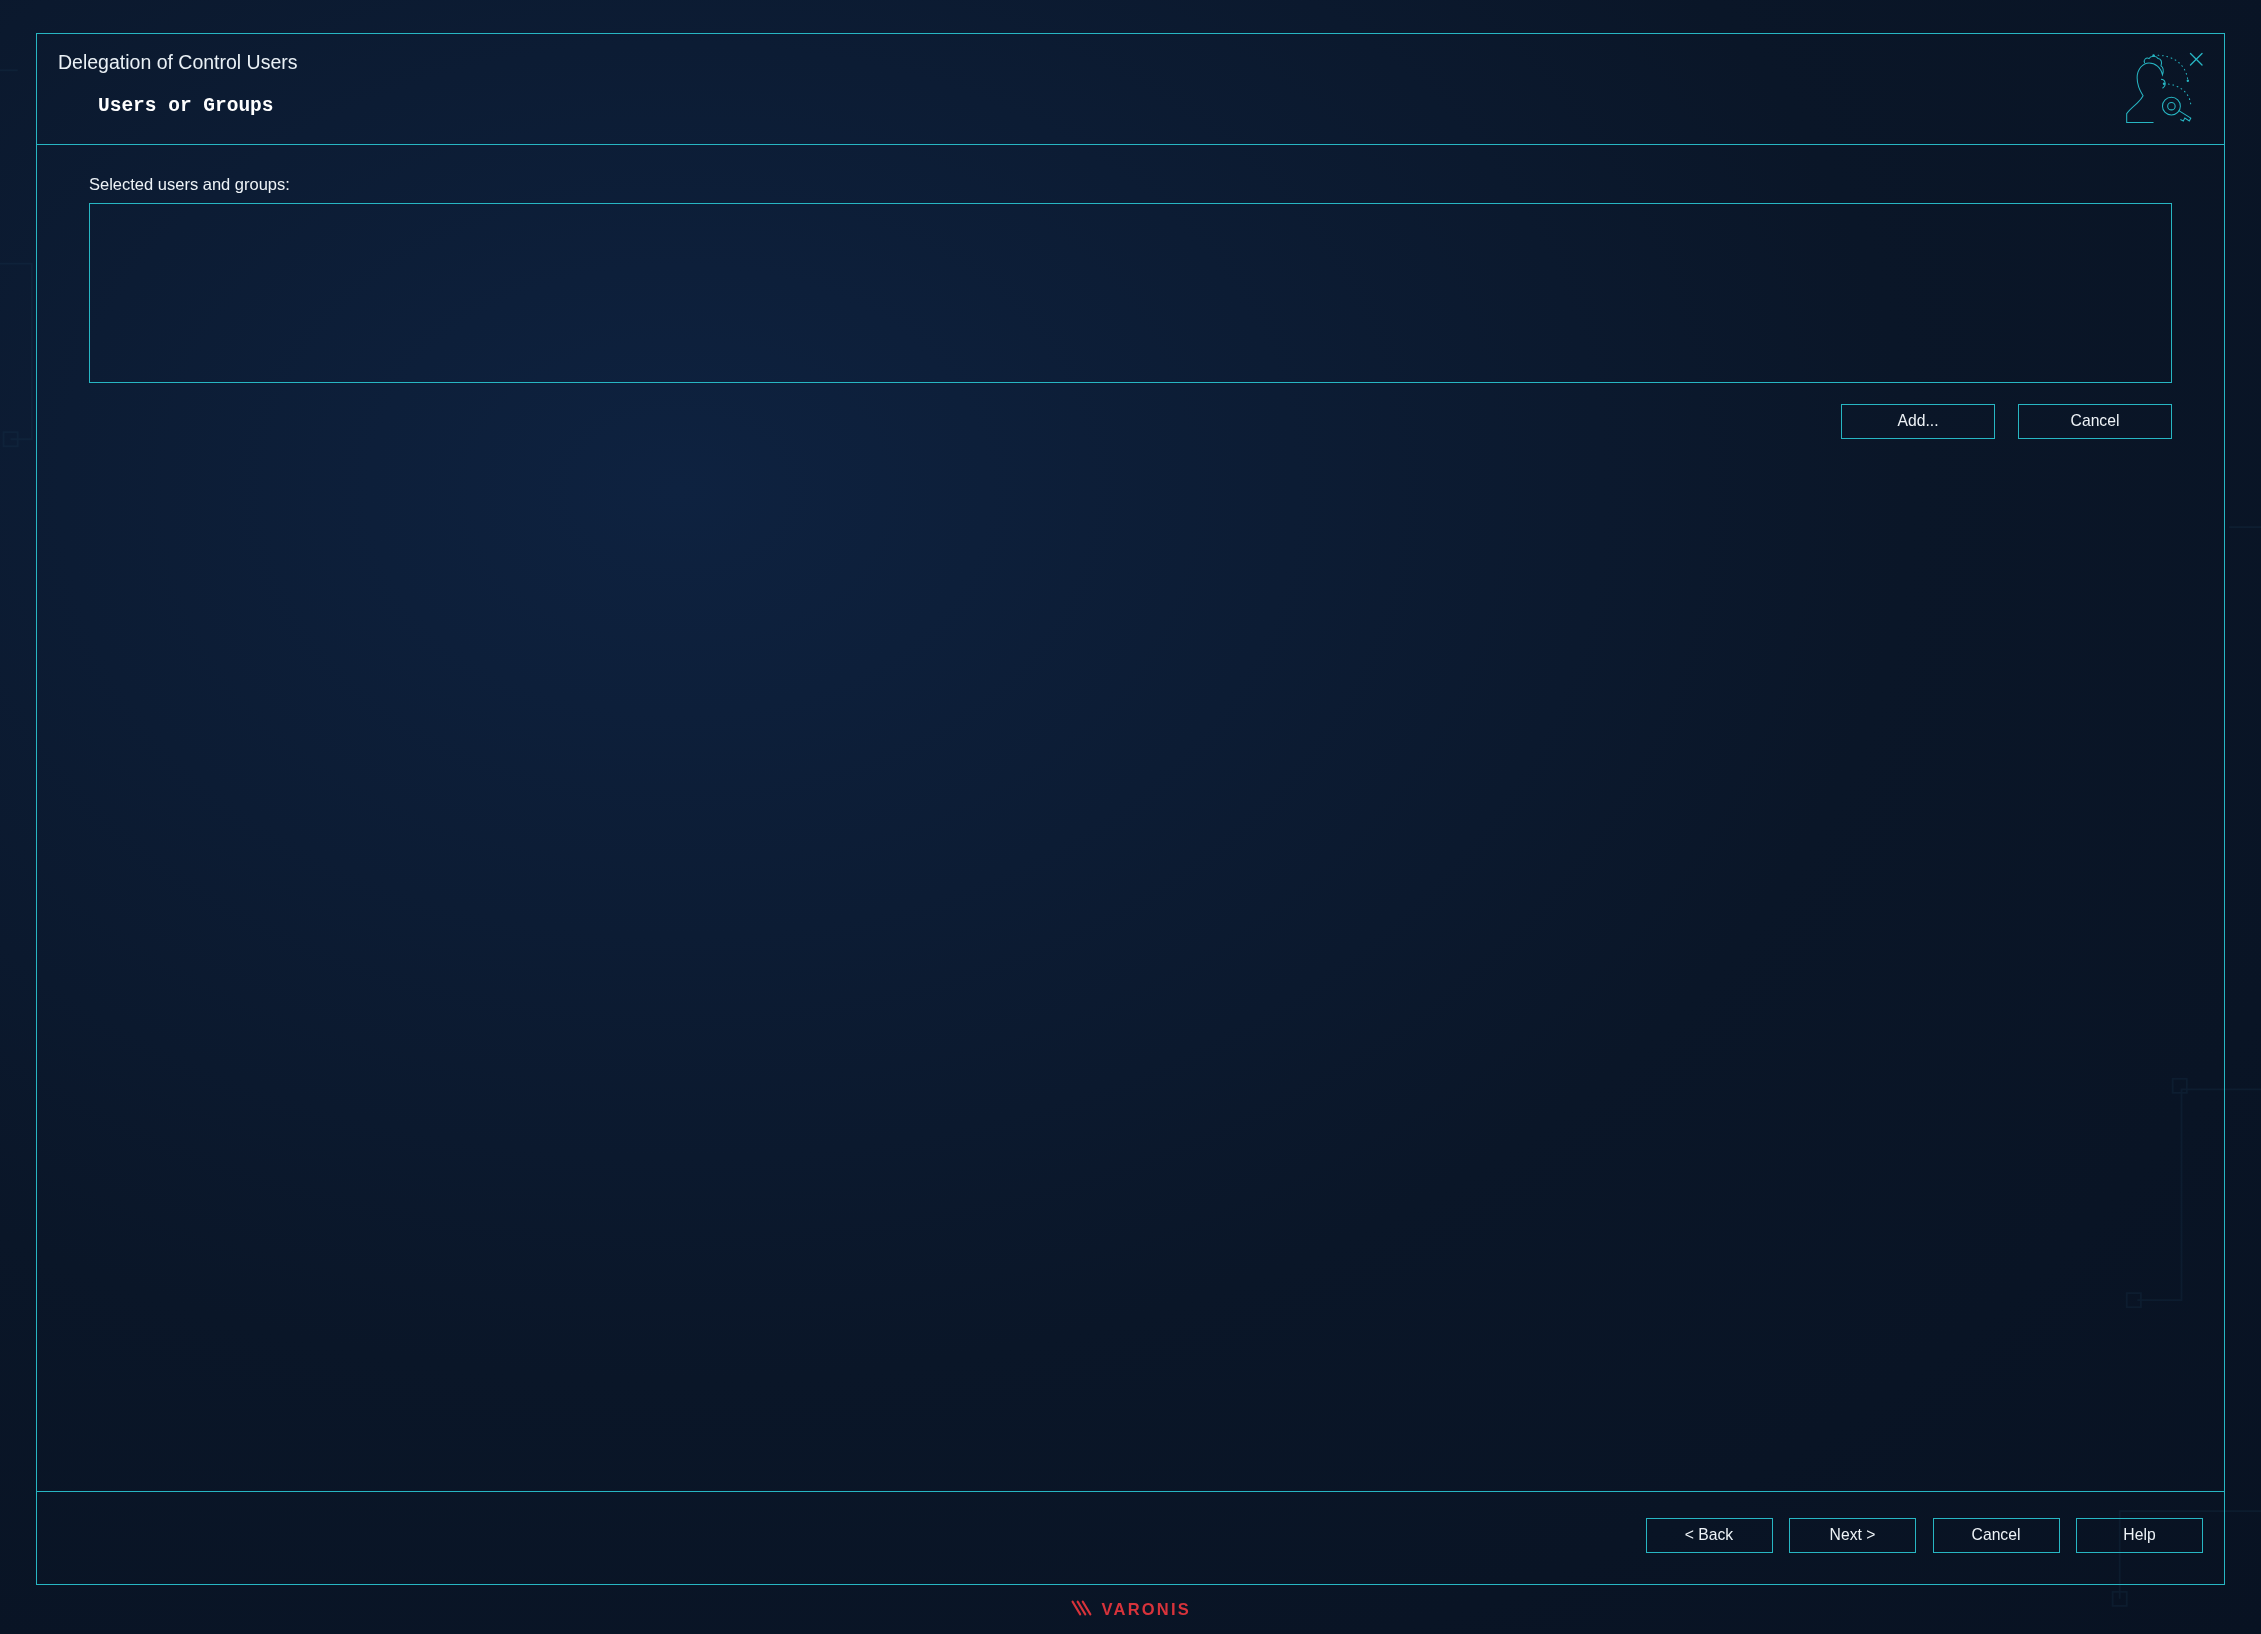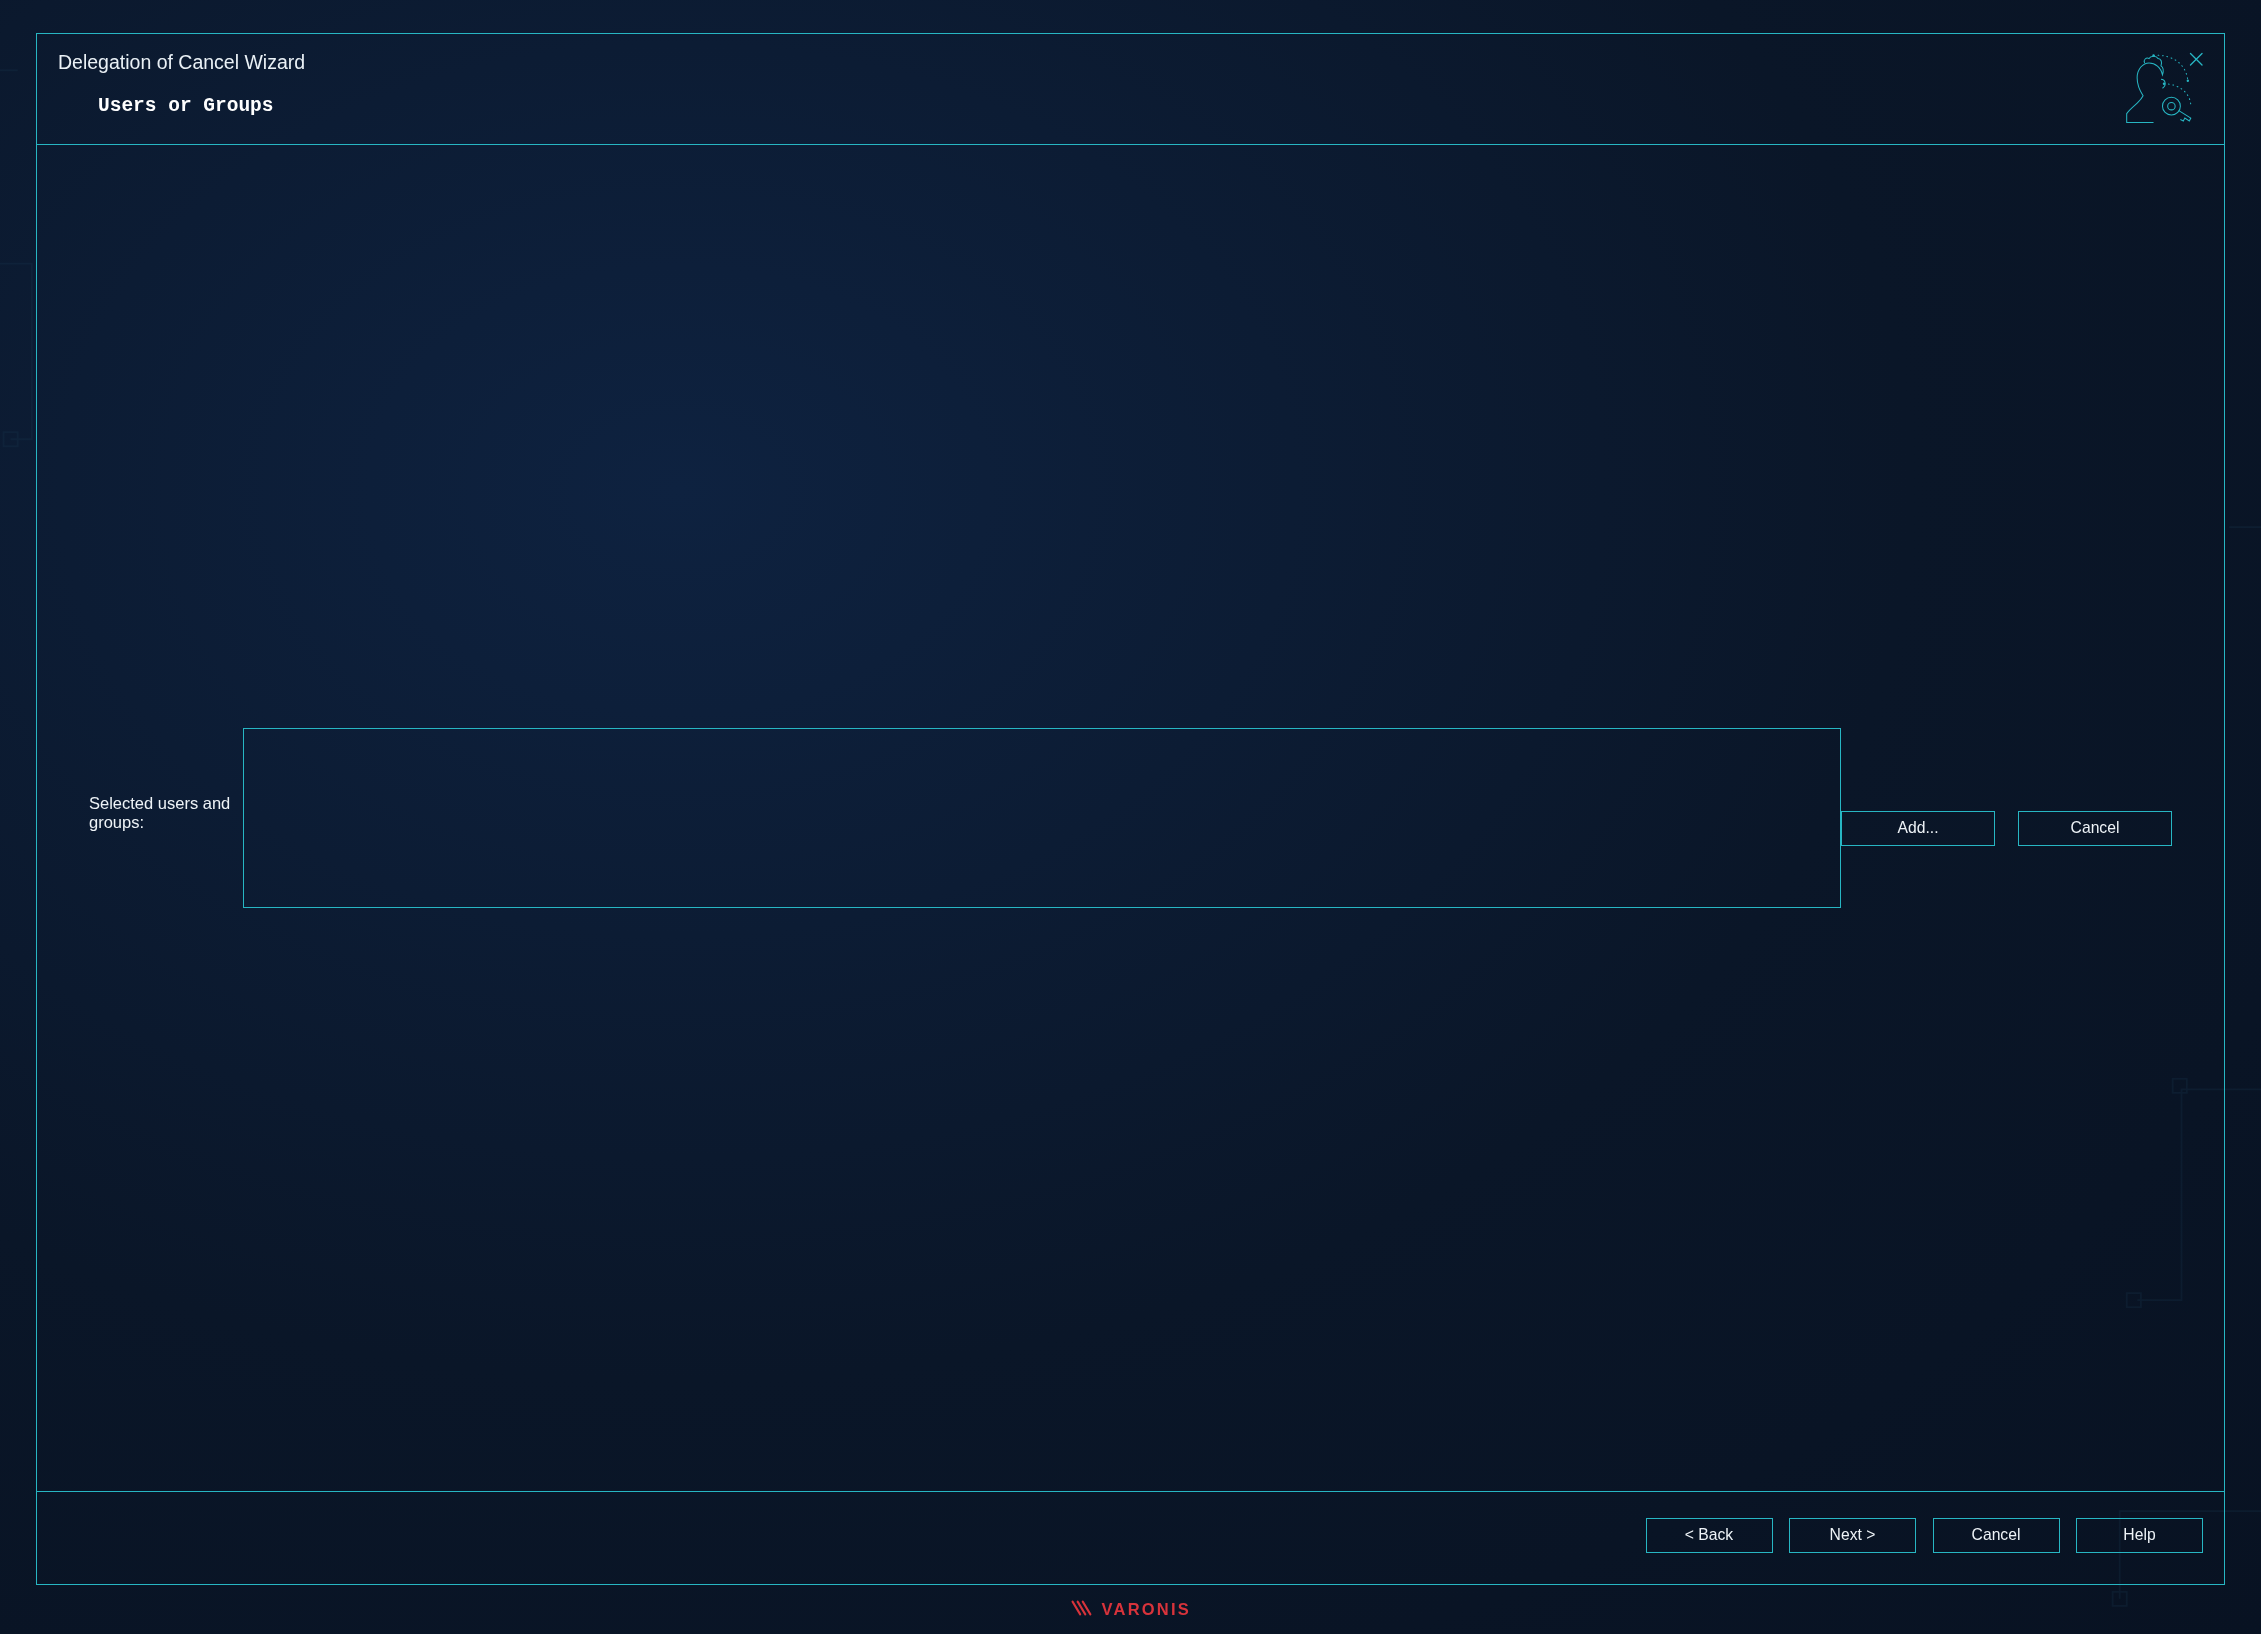--- a/index.html
+++ b/index.html
@@ -81,22 +81,21 @@
     bottom: 13.5px;
     width: 90px;
     height: 82px;
   }
   .header-icon svg { width: 100%; height: 100%; }
 
   .body {
     flex: 1;
     padding: 30px 52px 30px 52px;
     display: flex;
-    flex-direction: row;
-    align-items: center;
+    flex-direction: column;
   }
   .list-label {
     font-size: 16.5px;
     color: #eef3f7;
     margin-bottom: 9px;
   }
   .listbox {
     border: 0.7px solid #27b6c3;
     width: 100%;
     height: 180px;
@@ -158,21 +157,21 @@
       <rect x="1196" y="906" width="8" height="8"></rect>
       <path d="M1280 300 H1262"></path>
     </g>
   </svg>
 </div>
 
 <div class="stage">
   <div class="wizard">
 
     <div class="header">
-      <div class="header-title">Delegation of Cancel Wizard</div>
+      <div class="header-title">Delegation of Control Users</div>
 
       <div class="close-x">
         <span>
           <svg viewBox="0 0 20 20">
               <g stroke="#27b6c3" stroke-width="1.6" stroke-linecap="round">
                 <line x1="3" y1="3" x2="17" y2="17"></line>
                 <line x1="17" y1="3" x2="3" y2="17"></line>
               </g>
             </svg>
         </span>

